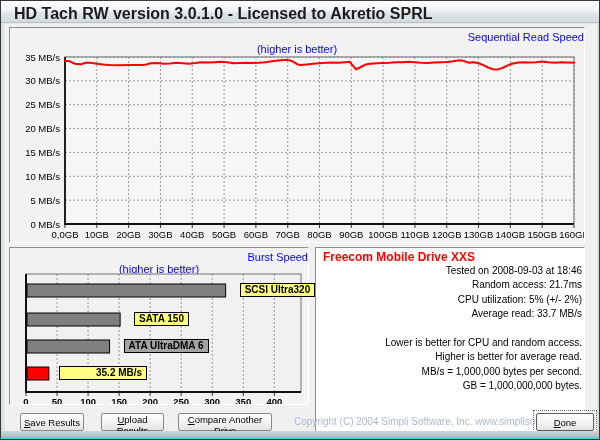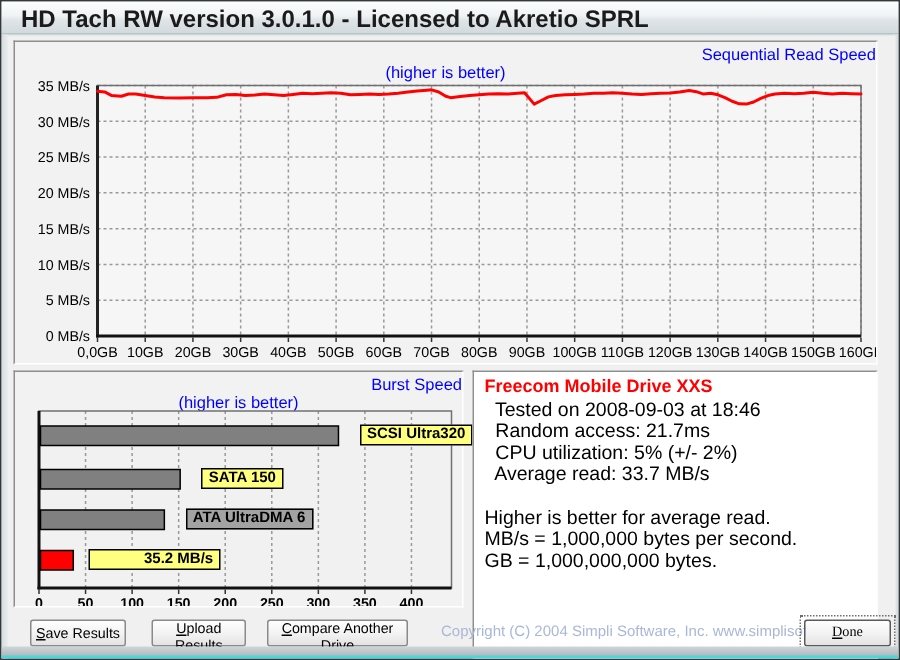--- a/index.html
+++ b/index.html
@@ -57,33 +57,33 @@
   .bar-label{
     position:absolute;height:14px;line-height:12px;
     border:1px solid #000;padding:0 4px;
     font-size:10px;font-weight:bold;color:#000;white-space:nowrap;
   }
   .info-title{
     position:absolute;left:7px;top:2px;
     font-size:12px;font-weight:bold;color:#FF0000;white-space:pre;
   }
   .info-lines{position:absolute;left:7px;top:17px;right:2px;}
-  .info-line{height:14.4px;font-size:13px;color:#000;white-space:pre;overflow:visible;}
+  .info-line{height:14.4px;font-size:10px;color:#000;white-space:pre;overflow:visible;text-align:right;}
   .btn{
     position:absolute;top:389px;height:18px;
     background:linear-gradient(#FEFEFE,#F2F2F2 55%,#E3E3E3);
     border:1px solid #8A8A8A;border-radius:2px;
     font-family:"Liberation Sans",sans-serif;font-size:9.5px;color:#000;
     padding:0;text-align:center;cursor:default;
   }
   .done-frame{
     position:absolute;left:528px;top:386px;width:64px;height:24px;
     border:1px dotted #6E6E6E;
   }
-  .btn.done{position:absolute;left:2px;top:2px;width:58px;height:18px;border-color:#5A5A5A;font-family:Liberation Serif, serif;}
+  .btn.done{position:absolute;left:2px;top:2px;width:58px;height:18px;border-color:#5A5A5A;}
   .copyright{
     position:absolute;left:289px;top:392px;
     font-size:10px;color:#A9B8D7;white-space:nowrap;
   }
 </style>
 </head>
 <body>
 
 <div class="window">
   <div class="titlebar">
@@ -217,20 +217,21 @@
       </div>
 
     <div class="groupbox gb3">
       <div class="info-title">Freecom Mobile Drive XXS</div>
       <div class="info-lines">
           <div class="info-line">  Tested on 2008-09-03 at 18:46</div>
           <div class="info-line">  Random access: 21.7ms</div>
           <div class="info-line">  CPU utilization: 5% (+/- 2%)</div>
           <div class="info-line">  Average read: 33.7 MB/s</div>
           <div class="info-line"></div>
+          <div class="info-line">Lower is better for CPU and random access.</div>
           <div class="info-line">Higher is better for average read.</div>
           <div class="info-line">MB/s = 1,000,000 bytes per second.</div>
           <div class="info-line">GB = 1,000,000,000 bytes.</div>
         </div>
     </div>
 
     <button class="btn" style="left:15px;width:64px;"><u>S</u>ave Results</button>
     <button class="btn" style="left:96px;width:63px;"><u>U</u>pload Results</button>
     <button class="btn" style="left:173px;width:94px;"><u>C</u>ompare Another Drive</button>
 

